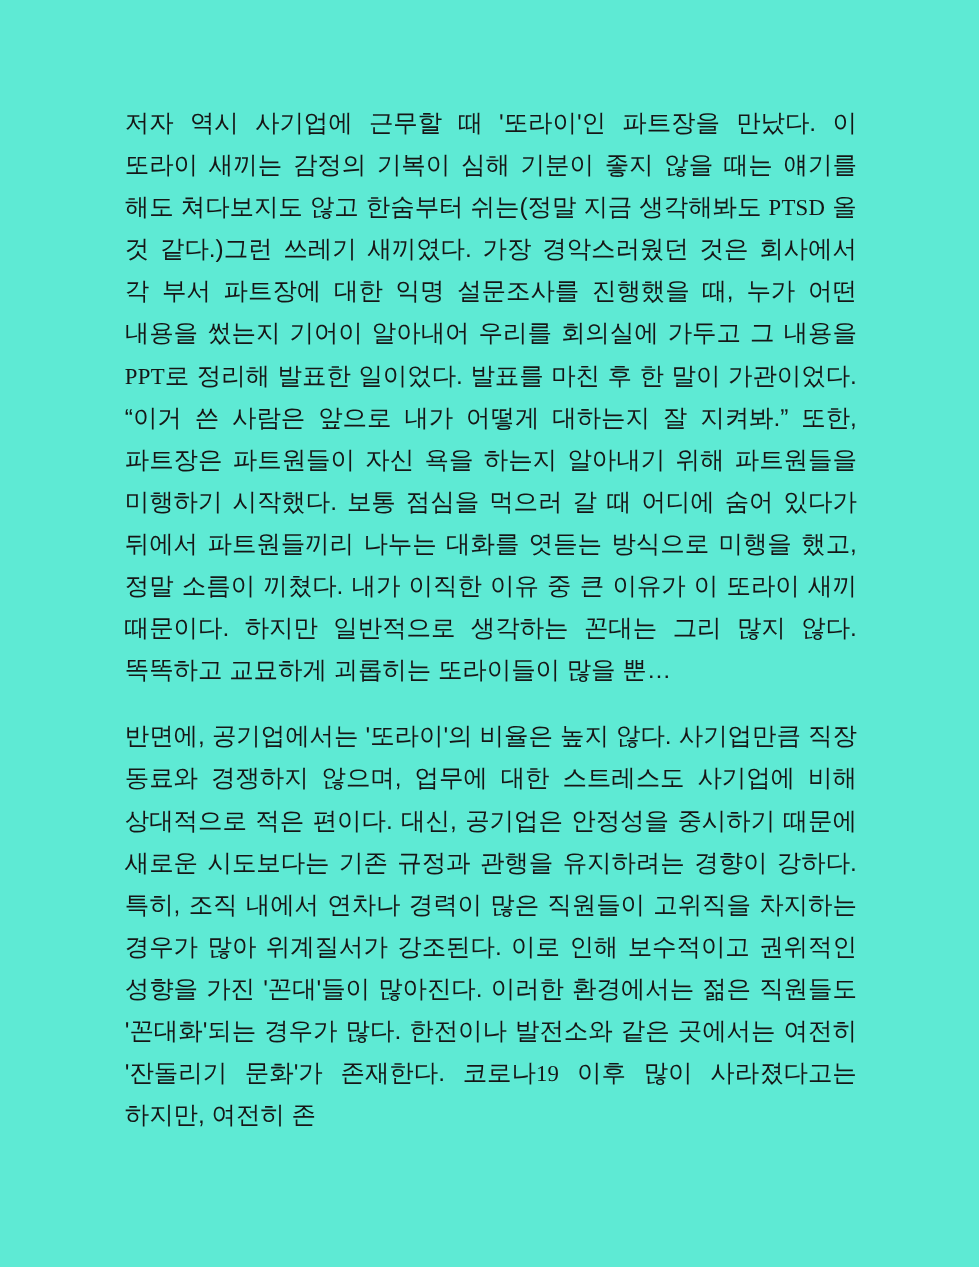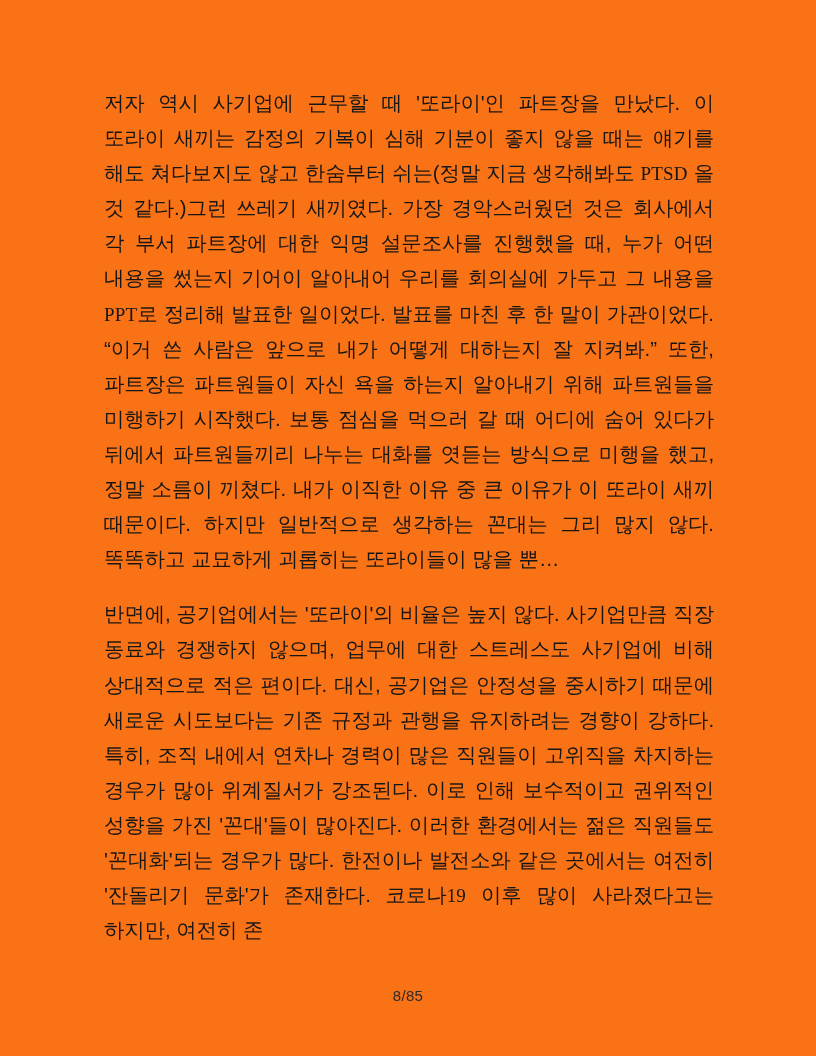--- a/index.html
+++ b/index.html
@@ -17,21 +17,21 @@
     color: #161616;
     -webkit-font-smoothing: antialiased;
   }
 
   .page {
     position: absolute;
     left: 0;
     top: 0;
     width: 816px;
     height: 1056px;
-    background: #f97316;
+    background: #5eead4;
   }
 
   .content {
     position: absolute;
     left: 104px;
     top: 86px;
     width: 610px;
   }
 
   .para {
@@ -78,17 +78,14 @@
 </head>
 <body>
 
 <div class="page">
 
   <div class="content">
     <p class="para">저자 역시 사기업에 근무할 때 '또라이'인 파트장을 만났다. 이 또라이 새끼는 감정의 기복이 심해 기분이 좋지 않을 때는 얘기를 해도 쳐다보지도 않고 한숨부터 쉬는(정말 지금 생각해봐도 <span class="lat">PTSD</span> 올 것 같다.)그런 쓰레기 새끼였다. 가장 경악스러웠던 것은 회사에서 각 부서 파트장에 대한 익명 설문조사를 진행했을 때, 누가 어떤 내용을 썼는지 기어이 알아내어 우리를 회의실에 가두고 그 내용을 <span class="lat">PPT</span>로 정리해 발표한 일이었다. 발표를 마친 후 한 말이 가관이었다. “이거 쓴 사람은 앞으로 내가 어떻게 대하는지 잘 지켜봐.” 또한, 파트장은 파트원들이 자신 욕을 하는지 알아내기 위해 파트원들을 미행하기 시작했다. 보통 점심을 먹으러 갈 때 어디에 숨어 있다가 뒤에서 파트원들끼리 나누는 대화를 엿듣는 방식으로 미행을 했고, 정말 소름이 끼쳤다. 내가 이직한 이유 중 큰 이유가 이 또라이 새끼 때문이다. 하지만 일반적으로 생각하는 꼰대는 그리 많지 않다. 똑똑하고 교묘하게 괴롭히는 또라이들이 많을 뿐…</p>
     <p class="para">반면에, 공기업에서는 '또라이'의 비율은 높지 않다. 사기업만큼 직장 동료와 경쟁하지 않으며, 업무에 대한 스트레스도 사기업에 비해 상대적으로 적은 편이다. 대신, 공기업은 안정성을 중시하기 때문에 새로운 시도보다는 기존 규정과 관행을 유지하려는 경향이 강하다. 특히, 조직 내에서 연차나 경력이 많은 직원들이 고위직을 차지하는 경우가 많아 위계질서가 강조된다. 이로 인해 보수적이고 권위적인 성향을 가진 '꼰대'들이 많아진다. 이러한 환경에서는 젊은 직원들도 '꼰대화'되는 경우가 많다. 한전이나 발전소와 같은 곳에서는 여전히 '잔돌리기 문화'가 존재한다. 코로나<span class="lat">19</span> 이후 많이 사라졌다고는 하지만, 여전히 존</p>
   </div>
 
-  <div class="footer">
-    <span class="page-number">8/85</span>
-  </div>
 
 </div>
 
 </body></html>

